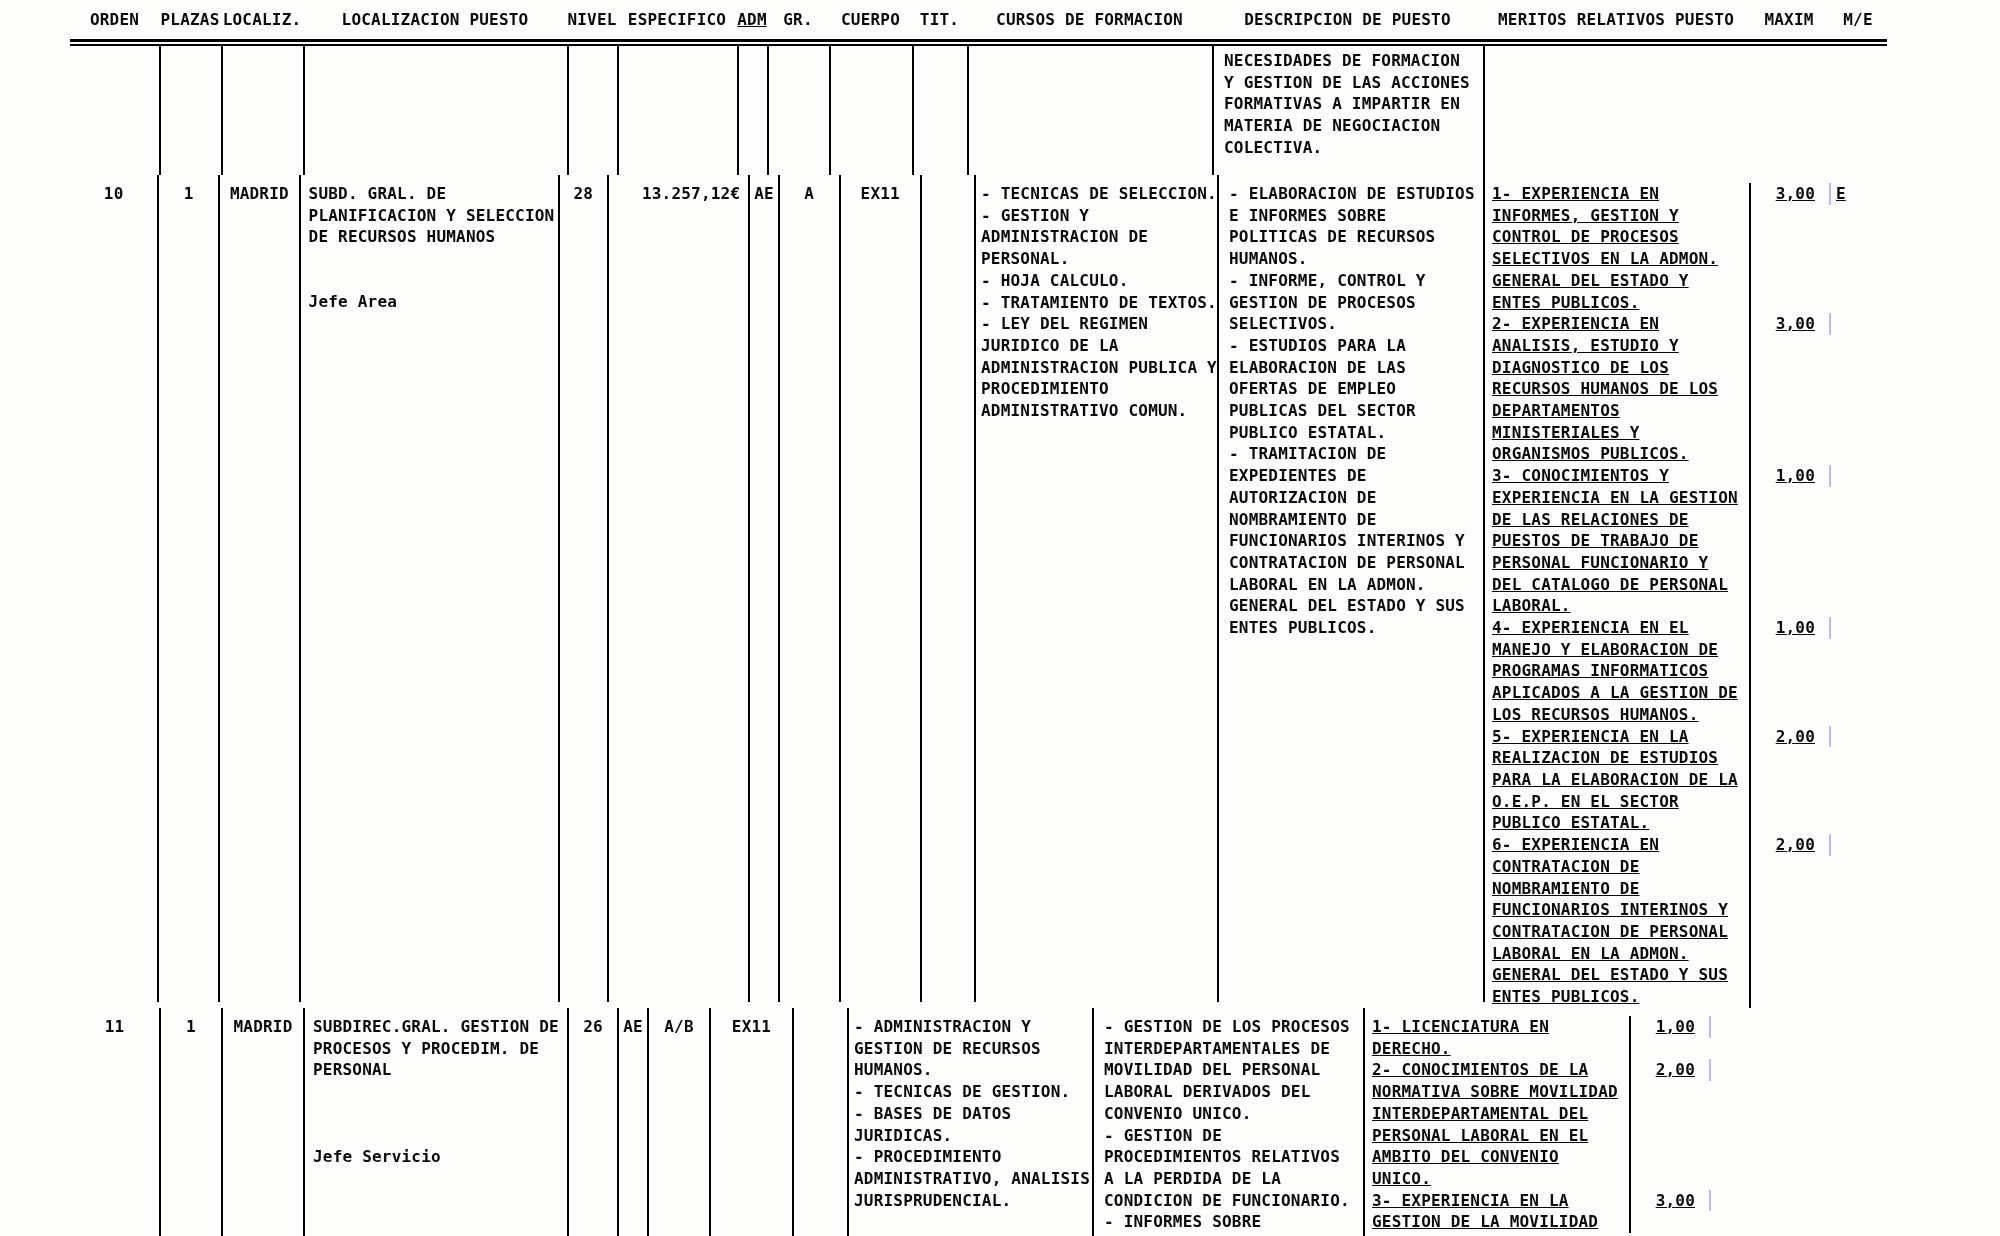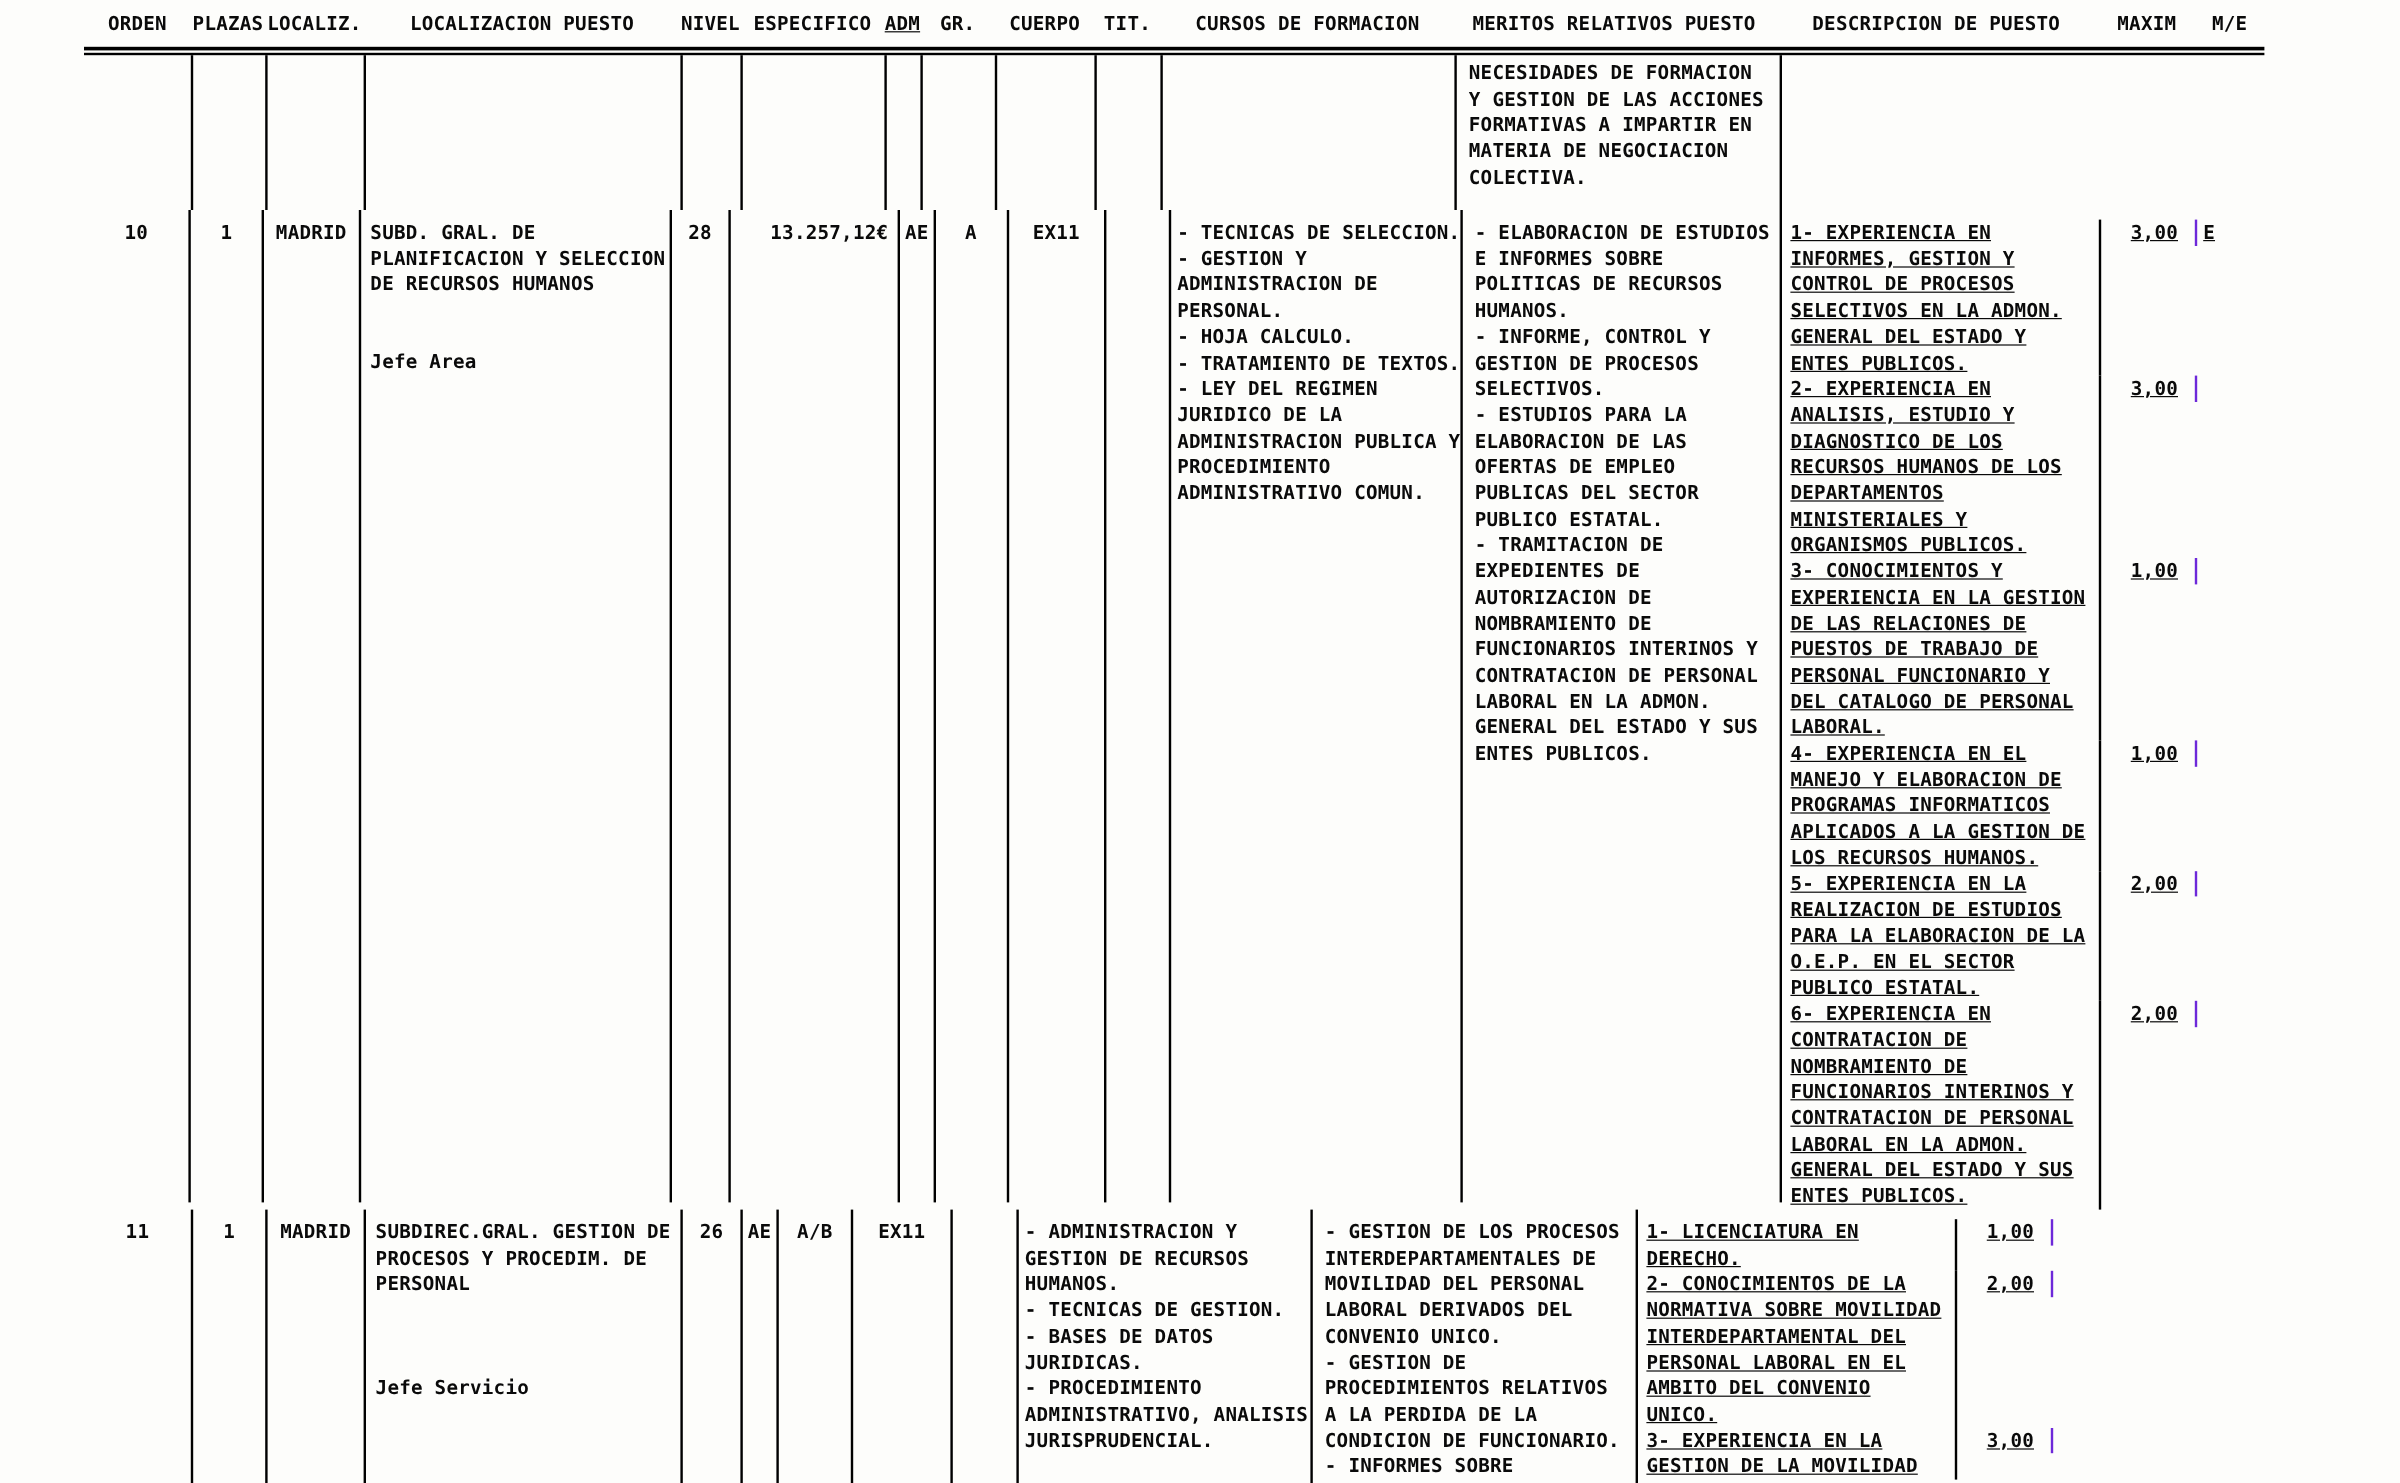--- a/index.html
+++ b/index.html
@@ -20,42 +20,42 @@
   .rt{text-align:right;}
   .pl5{padding-left:5px;}
   .pl8{padding-left:8px;}
   .pl10{padding-left:10px;}
   .pr8{padding-right:8px;}
   .line{min-height:21.7px;}
   .merits{display:flex;flex-direction:column;box-sizing:border-box;width:404px;padding-top:8px;}
   .mrow{display:flex;flex:none;align-items:flex-start;text-decoration:underline;}
   .mrow.fill{flex:1;}
   .mtext{width:266px;box-sizing:border-box;border-right:2px solid #000;padding-left:7px;white-space:nowrap;}
-  .mmax{width:80px;box-sizing:border-box;border-right:2px solid #6d28d9;text-align:right;padding-right:14px;}
+  .mmax{width:80px;box-sizing:border-box;border-right:2px solid #c4b5fd;text-align:right;padding-right:14px;}
   .mme{width:56px;box-sizing:border-box;padding-left:5px;}
   .row-cont .cell,.row-cont .merits{padding-top:4px;}
 </style>
 </head>
 <body>
 
 <div class="page">
   <div class="header" id="header-row">
       <div class="hcell" style="width: 89px;">ORDEN</div>
       <div class="hcell" style="width: 62px;">PLAZAS</div>
       <div class="hcell" style="width: 82px;">LOCALIZ.</div>
       <div class="hcell" style="width: 264px;">LOCALIZACION PUESTO</div>
       <div class="hcell" style="width: 50px;">NIVEL</div>
       <div class="hcell" style="width: 120px;">ESPECIFICO</div>
       <div class="hcell" style="width: 30px; text-decoration: underline;">ADM</div>
       <div class="hcell" style="width: 62px;">GR.</div>
       <div class="hcell" style="width: 83px;">CUERPO</div>
       <div class="hcell" style="width: 55px;">TIT.</div>
       <div class="hcell" style="width: 245px;">CURSOS DE FORMACION</div>
+      <div class="hcell" style="width: 271px;">DESCRIPCION DE PUESTO</div>
       <div class="hcell" style="width: 266px;">MERITOS RELATIVOS PUESTO</div>
-      <div class="hcell" style="width: 271px;">DESCRIPCION DE PUESTO</div>
       <div class="hcell" style="width: 80px;">MAXIM</div>
       <div class="hcell" style="width: 58px;">M/E</div>
     </div>
   <div class="rule-thick"></div>
   <div class="rule-thin"></div>
   <div id="tbody">
       <div class="trow row-cont" style="height: 129px;">
         <div class="cell ct" style="width: 89px;"></div>
         <div class="cell ct bl" style="width: 62px;"></div>
         <div class="cell ct bl" style="width: 82px;"></div>

